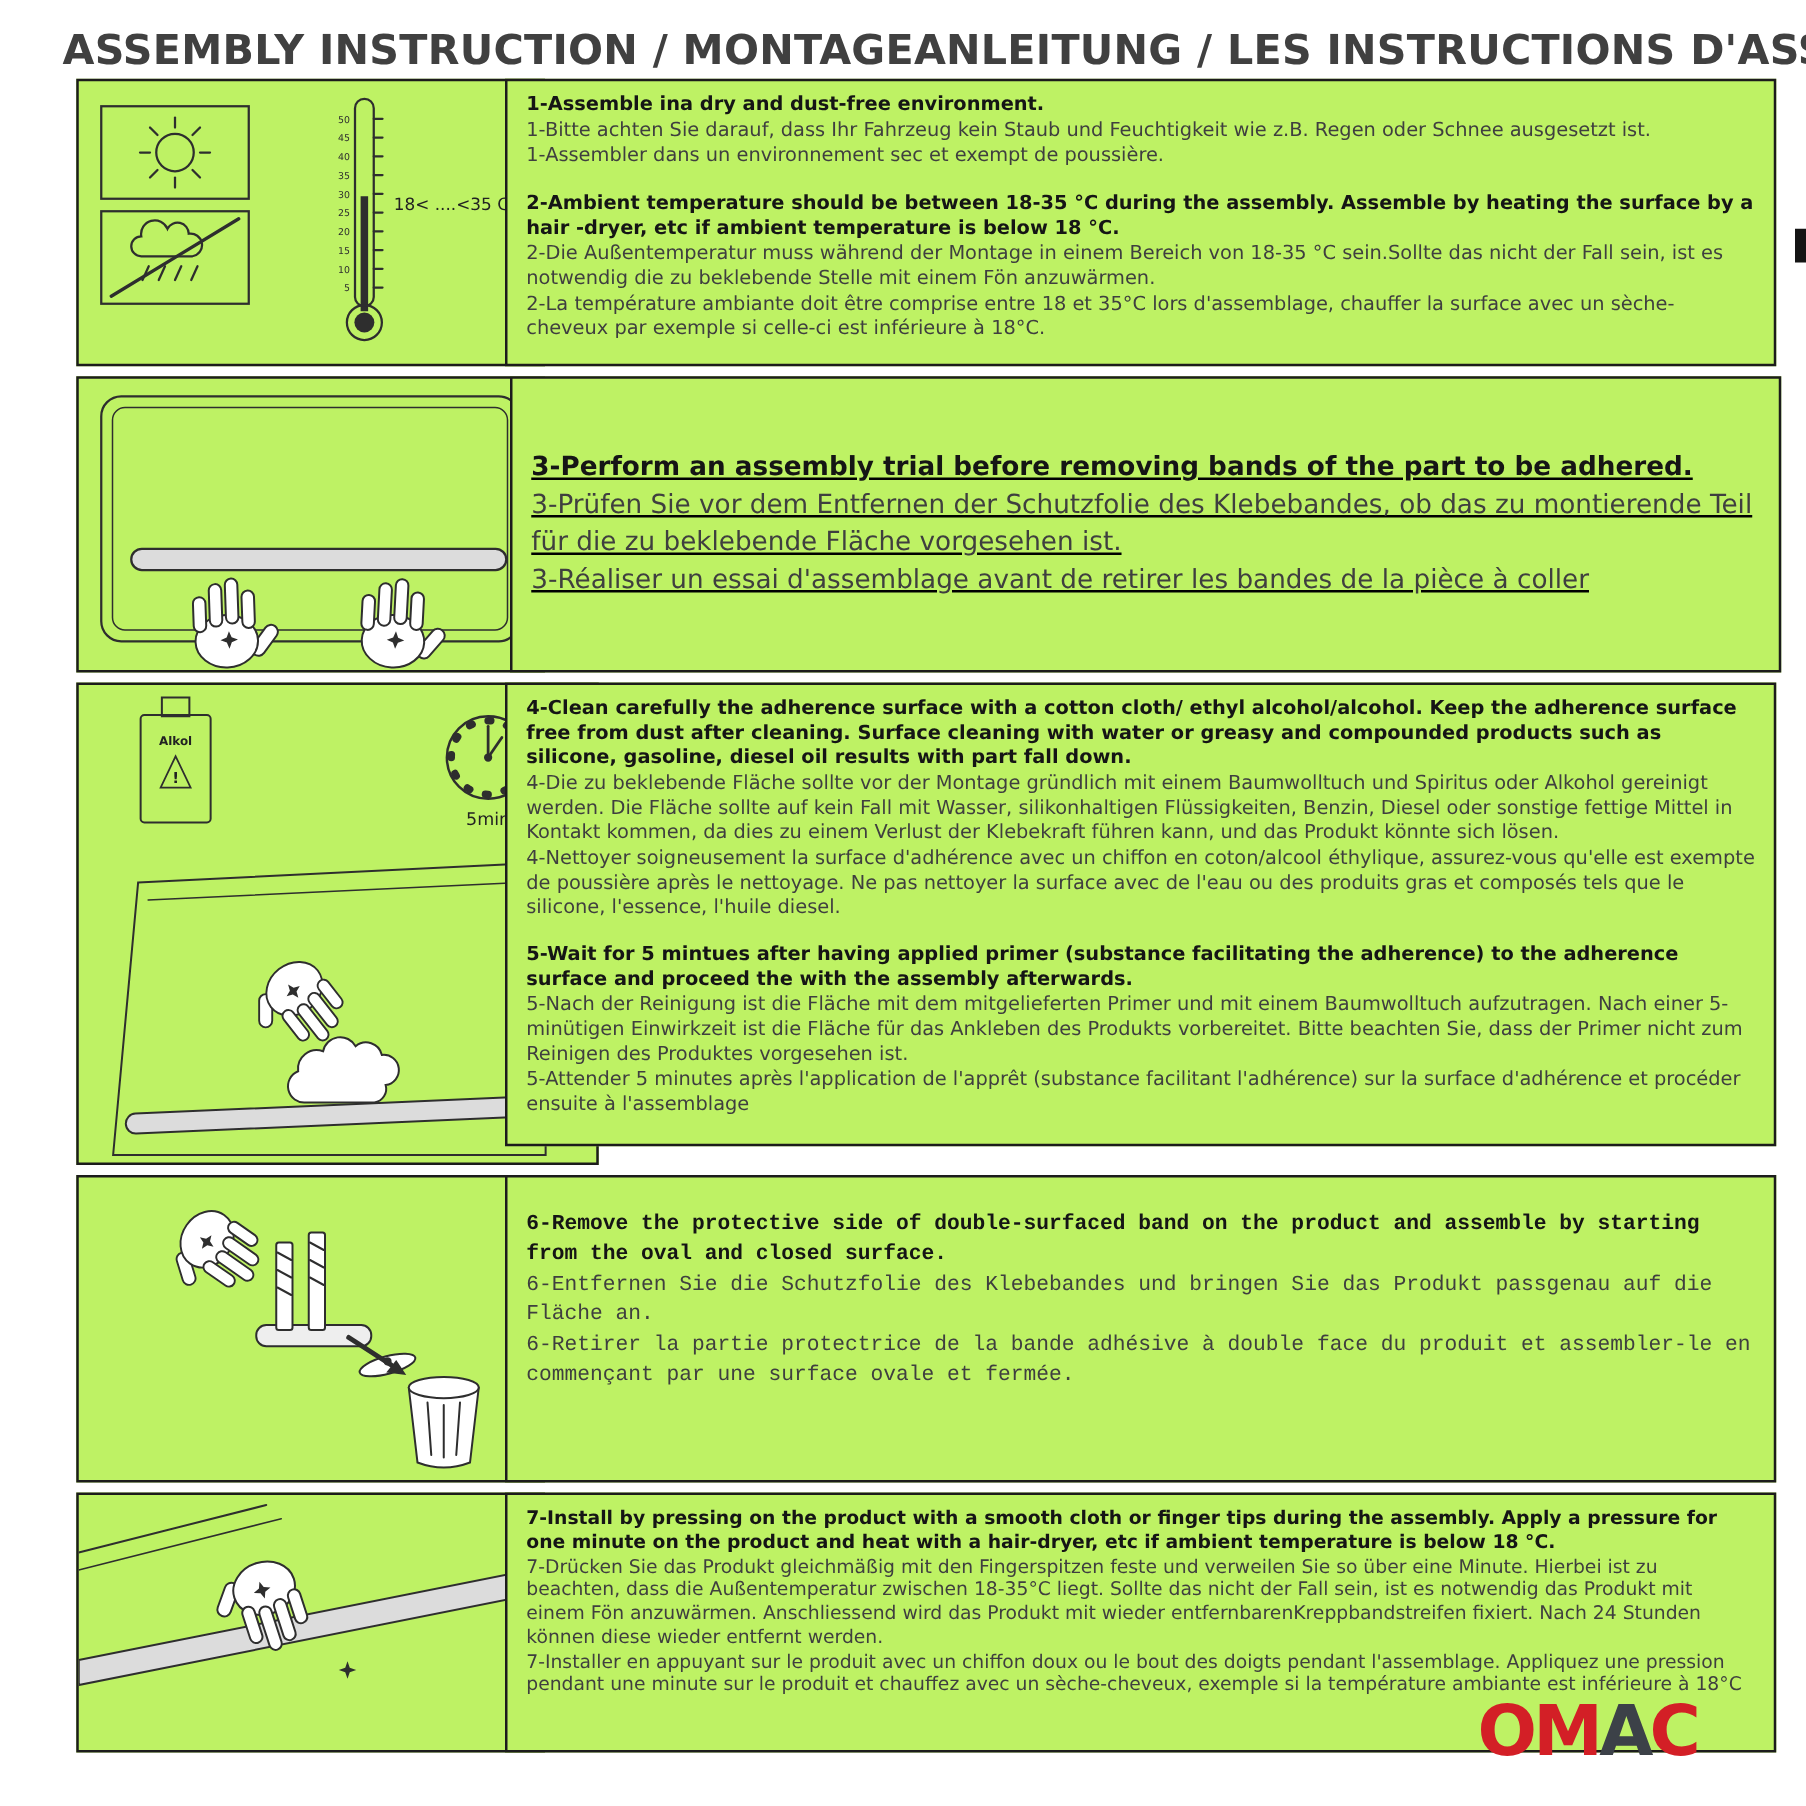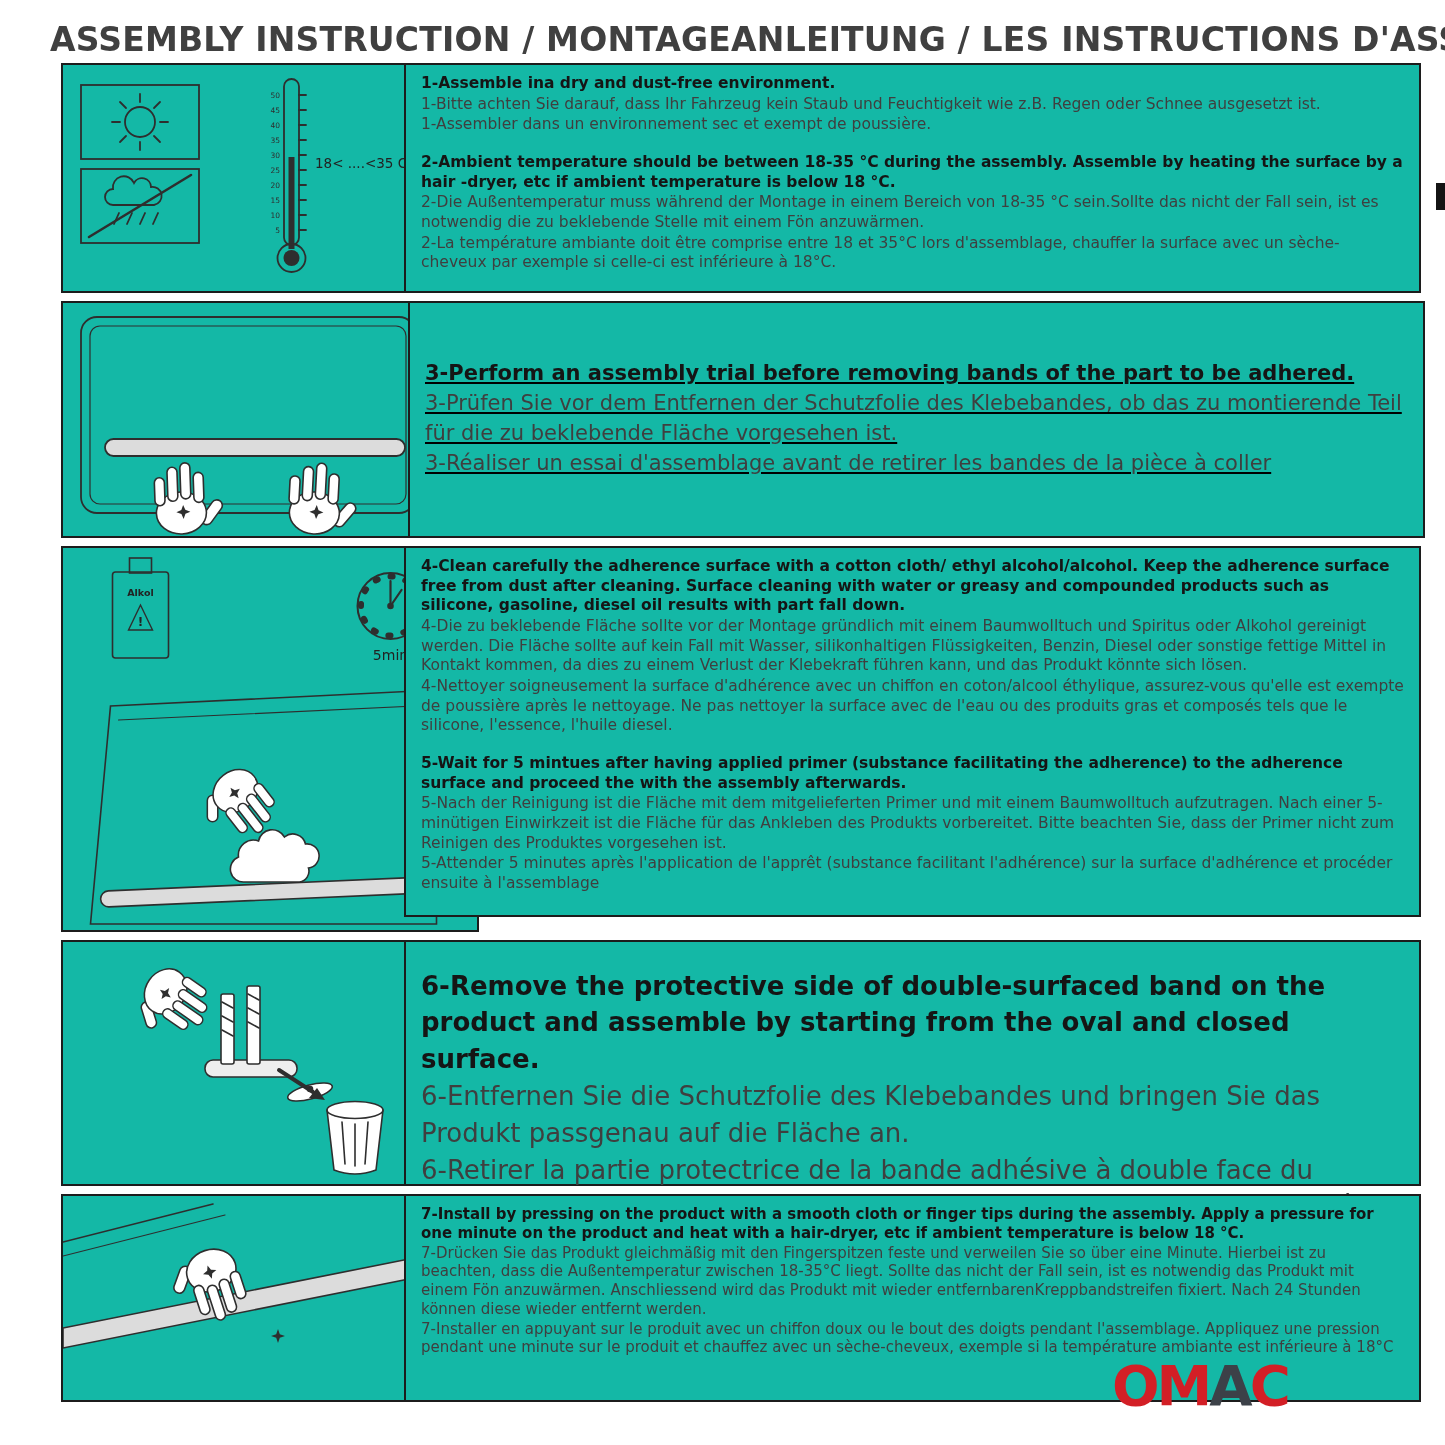--- a/index.html
+++ b/index.html
@@ -1,41 +1,41 @@
 <!DOCTYPE html>
 <html><head>
 <meta charset="utf-8">
 <style>
   html,body{margin:0;padding:0;background:#ffffff;}
   body{width:1445px;height:1445px;position:relative;font-family:"DejaVu Sans",sans-serif;overflow:hidden;}
   .title{position:absolute;left:40px;top:10px;margin:10px;font-size:33px;font-weight:bold;color:#404040;letter-spacing:0.2px;white-space:nowrap;}
-  .box{position:absolute;border:2px solid #1c1c1c;background:#14b8a6;box-sizing:border-box;}
+  .box{position:absolute;border:2px solid #1c1c1c;background:#bef264;box-sizing:border-box;}
   .illus{padding:0;margin-left:36px;}
   .illus svg{display:block;width:100%;height:100%;}
   .textbox{padding:9px 14px 6px 15px;}
   .p{margin:0 0 1px 0;color:#3f3f3f;}
   .p.b{font-weight:bold;color:#151515;}
   .fs-a{font-size:15.5px;line-height:1.27;}
   .fs-b{font-size:21px;line-height:1.4;}
-  .fs-c{font-size:26px;line-height:1.4;}
+  .fs-c{font-size:17px;line-height:1.4;font-family:Liberation Mono, monospace;}
   .fs-d{font-size:15px;line-height:1.25;}
   .gap{height:17px;}
   .pt-lg{padding-top:56px;}
   .pt-md{padding-top:26px;}
   #row1i{left:25px;top:63px;width:375px;height:230px;}
   #row1t{left:404px;top:63px;width:1017px;height:230px;}
   #row2i{left:25px;top:301px;width:375px;height:237px;}
   #row2t{left:408px;top:301px;width:1017px;height:237px;text-decoration:underline;}
   #row3i{left:25px;top:546px;width:418px;height:386px;}
   #row3t{left:404px;top:546px;width:1017px;height:371px;}
   #row4i{left:25px;top:940px;width:375px;height:246px;}
   #row4t{left:404px;top:940px;width:1017px;height:246px;}
   #row5i{left:25px;top:1194px;width:375px;height:208px;}
   #row5t{left:404px;top:1194px;width:1017px;height:208px;}
-  .logo{position:absolute;left:1112px;top:1358px;font-size:56px;font-weight:bold;letter-spacing:-3px;line-height:1;}
+  .logo{position:absolute;left:1182px;top:1358px;font-size:56px;font-weight:bold;letter-spacing:-3px;line-height:1;}
   .logo .red{color:#d31f26;}
   .logo .dark{color:#3c4148;}
   .edge-mark{position:absolute;right:0;top:183px;width:9px;height:27px;background:#141414;}
   .defs-holder{position:absolute;width:0;height:0;overflow:hidden;}
   svg text{font-family:"DejaVu Sans",sans-serif;}
 </style>
 </head>
 <body>
 
 <div class="defs-holder">

